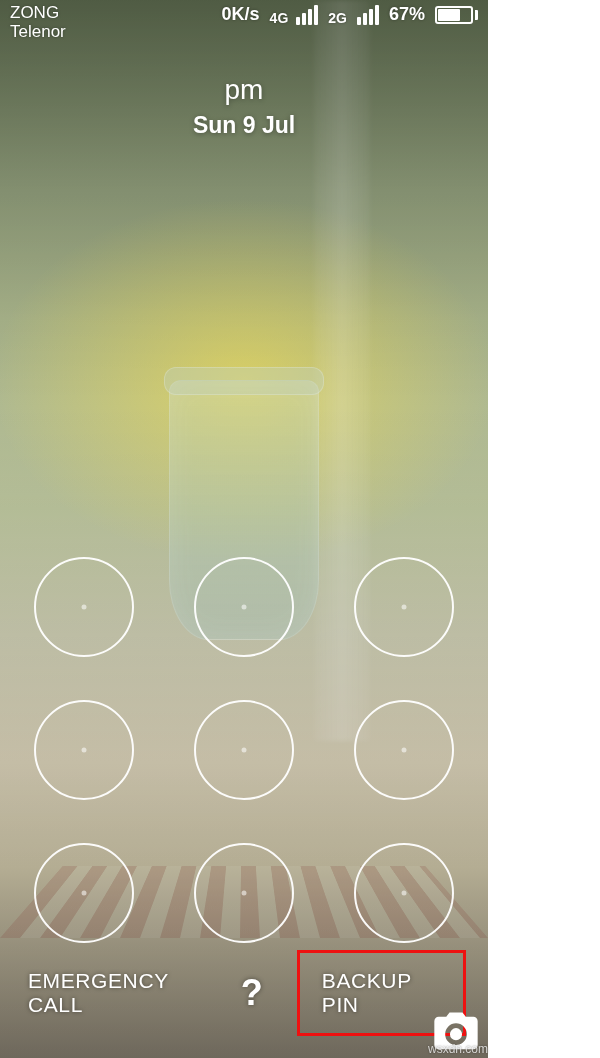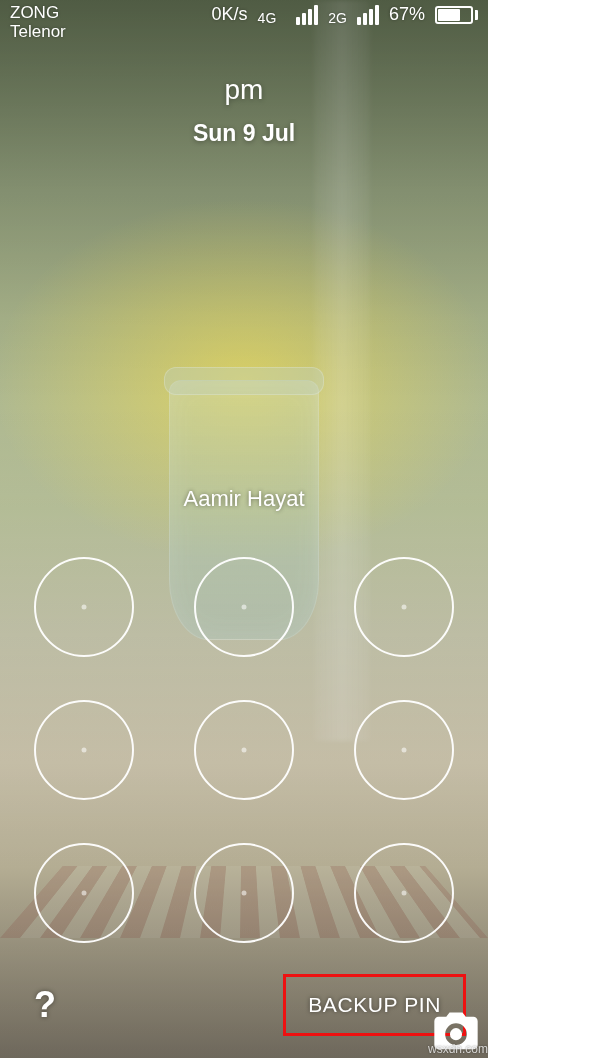--- a/index.html
+++ b/index.html
@@ -51,35 +51,35 @@
       border-radius:12px; background:rgba(190,210,200,0.35); border:1px solid rgba(255,255,255,0.2);
     }
 
     
     .status-bar{
       position:relative; height:48px; display:flex; align-items:flex-start; justify-content:space-between;
       padding:4px 10px 0 10px; font-size:18px; font-weight:400; color:#fff;
       text-shadow:0 0 3px rgba(0,0,0,0.4);
     }
     .status-left{ display:flex; flex-direction:column; line-height:1.1; font-size:17px; }
-    .status-right{ display:flex; align-items:center; gap:10px; }
+    .status-right{ display:flex; align-items:center; gap:10px;font-weight:bold; }
     .sig{ display:flex; align-items:flex-end; gap:2px; }
     .sig .bar{ width:4px; background:#fff; border-radius:1px; }
     .sig .b1{height:8px}.sig .b2{height:12px}.sig .b3{height:16px}.sig .b4{height:20px}
     .net-label{ font-size:14px; line-height:1; text-align:center; }
     .battery{ display:flex; align-items:center; gap:2px; }
     .battery-body{ width:38px; height:18px; border:2px solid #fff; border-radius:3px; position:relative; }
     .battery-fill{ position:absolute; left:1px; top:1px; bottom:1px; width:64%; background:#fff; border-radius:1px; }
     .battery-tip{ width:3px; height:10px; background:#fff; border-radius:0 1px 1px 0; }
 
     
     .clock-area{ position:relative; text-align:center; margin-top:26px; text-shadow:0 1px 5px rgba(0,0,0,0.35);}
     .clock-row{ display:inline-flex; align-items:flex-end; gap:6px; }
     .clock-time{ font-size:118px; font-weight:200; letter-spacing:2px; line-height:1; }
-    .ampm{ font-size:28px; margin-bottom:16px; font-weight:300; }
+    .ampm{ font-size:28px; margin-bottom:8px; font-weight:300; }
     .clock-date{ font-size:23px; font-weight:700; margin-top:-2px; }
 
     .owner{ position:absolute; left:0; right:0; top:486px; text-align:center; font-size:22px; font-weight:300; text-shadow:0 0 4px rgba(0,0,0,0.45);}
 
     
     .pattern{ position:absolute; left:0; right:0; top:535px; display:grid; grid-template-columns:repeat(3,1fr); grid-template-rows:repeat(3,1fr); width:480px; height:430px; margin:0 auto; }
     .dot{ justify-self:center; align-self:center; width:100px; height:100px; border:2.5px solid rgba(255,255,255,0.95); border-radius:50%; position:relative; }
     .dot::after{ content:""; position:absolute; left:50%; top:50%; width:5px; height:5px; background:rgba(255,255,255,0.55); border-radius:50%; transform:translate(-50%,-50%); }
 
     
@@ -98,21 +98,21 @@
   <div class="table-stripes"></div>
   <div class="jar"></div>
 
   <div class="status-bar">
     <div class="status-left">
       <span>ZONG</span>
       <span>Telenor</span>
     </div>
     <div class="status-right">
       <span>0K/s</span>
-      <div style="display:flex;align-items:flex-end;gap:20px;">
+      <div style="display:flex;align-items:flex-end;gap:8px;">
         <span class="net-label">4G</span>
         <span class="sig">
           <span class="bar b1"></span>
             <span class="bar b2"></span>
             <span class="bar b3"></span>
             <span class="bar b4"></span>
         </span>
       </div>
       <div style="display:flex;align-items:flex-end;gap:10px;">
         <span class="net-label">2G</span>
@@ -133,35 +133,35 @@
     </div>
   </div>
 
   <div class="clock-area">
     <div class="clock-row">
       <span class="ampm">pm</span>
     </div>
     <div class="clock-date">Sun 9 Jul</div>
   </div>
 
-  <div class="owner">Aamir Hayat</div>
 
   <div class="pattern">
     <div class="dot"></div>
     <div class="dot"></div>
     <div class="dot"></div>
     <div class="dot"></div>
     <div class="dot"></div>
     <div class="dot"></div>
     <div class="dot"></div>
     <div class="dot"></div>
     <div class="dot"></div>
   </div>
 
   <div class="bottom-bar">
+    <div class="btn">EMERGENCY CALL</div>
     <div class="help">?</div>
     <div class="backup-wrap">
       <div class="btn">BACKUP PIN</div>
     </div>
   </div>
 
   <div class="camera" style="bottom:-4px;">
     <svg width="52" height="52" viewBox="0 0 24 24">
       <path fill="#ffffff" d="M9 3l-1.5 2H4a2 2 0 0 0-2 2v11a2 2 0 0 0 2 2h16a2 2 0 0 0 2-2V7a2 2 0 0 0-2-2h-3.5L15 3H9zm3 5a5 5 0 1 1 0 10 5 5 0 0 1 0-10zm0 2.2a2.8 2.8 0 1 0 0 5.6 2.8 2.8 0 0 0 0-5.6z"></path>
     </svg>

